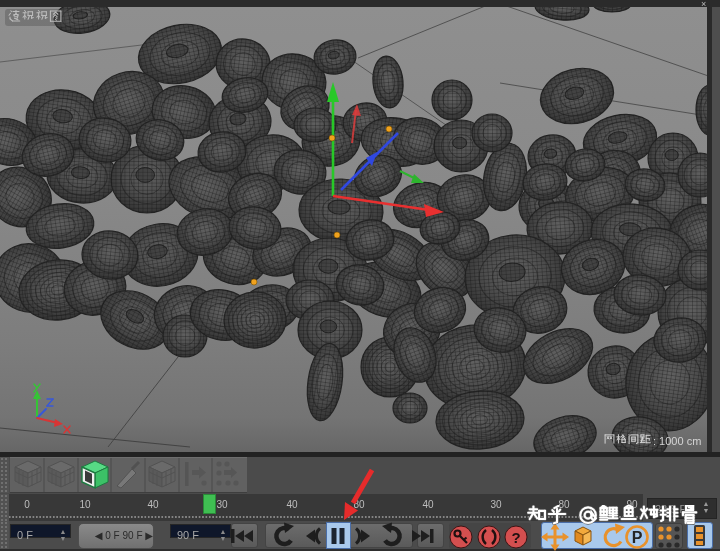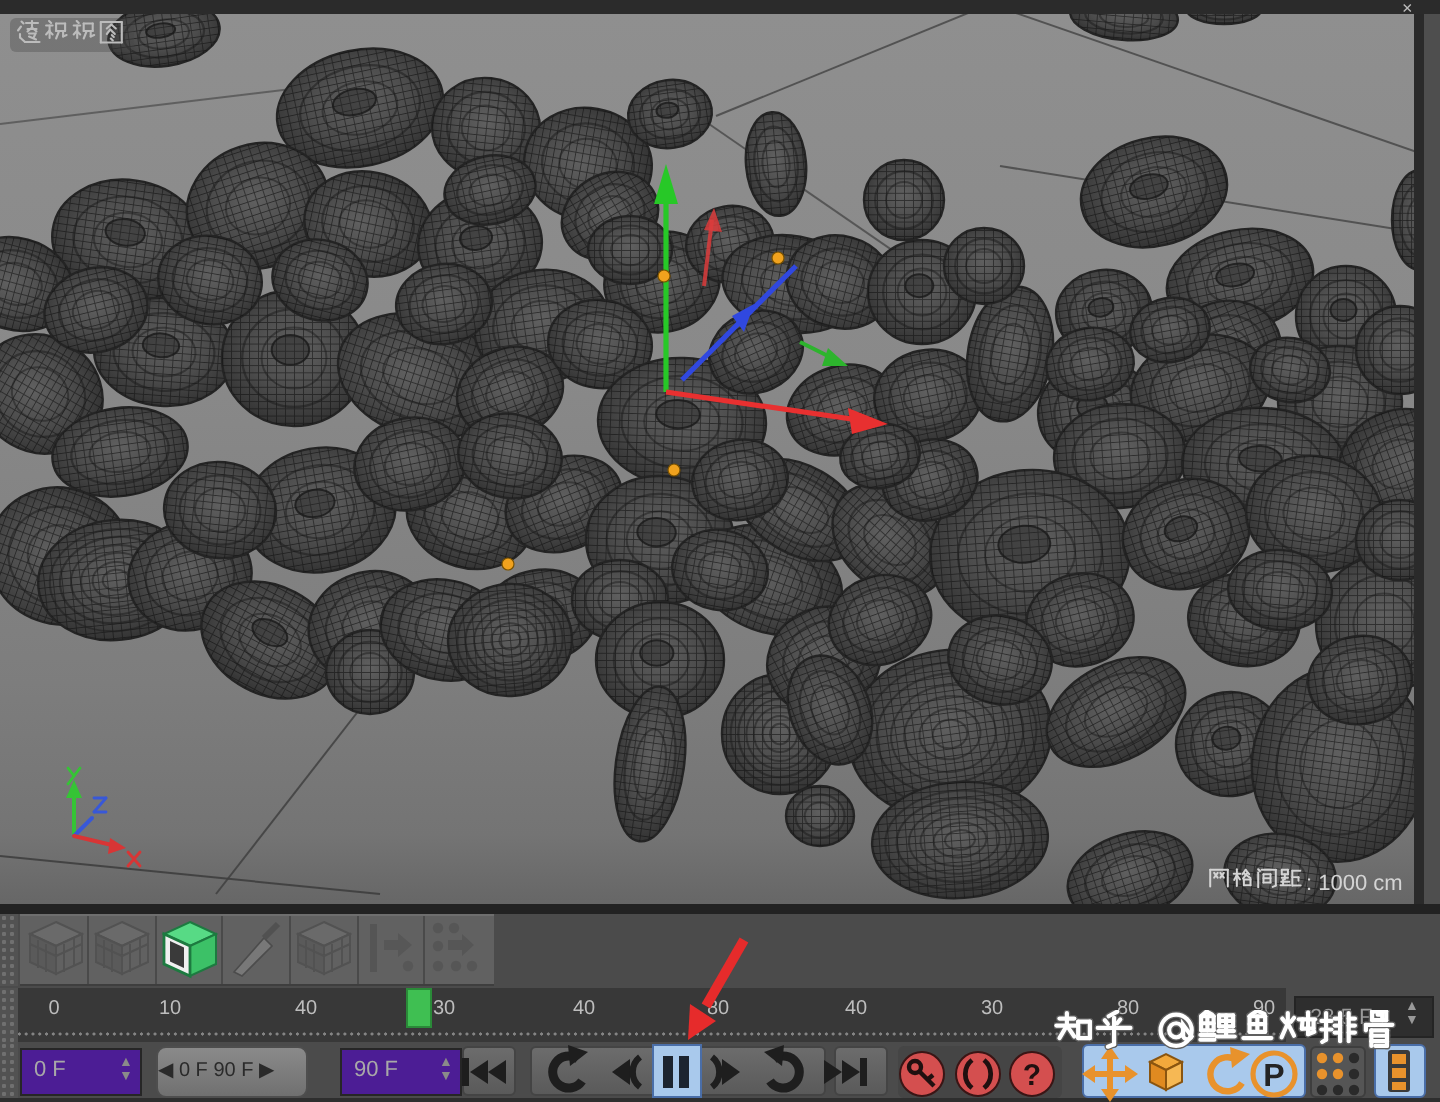--- a/index.html
+++ b/index.html
@@ -20,25 +20,25 @@
 #ruler{position:absolute;left:0;top:494px;width:643px;height:27px;background:#383838;}
 #rulerR{position:absolute;left:643px;top:494px;width:77px;height:27px;background:#4b4b4b;}
 #fbox{position:absolute;left:647px;top:498px;width:70px;height:21px;background:#2e2e2e;
  border:1px solid #242424;color:#9a9a9a;font-size:11px;line-height:20px;padding-left:7px;box-sizing:border-box;z-index:2;}
 .rn{position:absolute;top:499px;width:30px;text-align:center;color:#bdbdbd;font-size:10px;z-index:2;}
 #ticks{position:absolute;left:8px;top:515px;width:635px;height:4px;
  background-image:radial-gradient(circle,#848484 0.7px,transparent 0.9px);background-size:3.4px 4px;z-index:2;}
 #playhead{position:absolute;left:203px;top:494px;width:13px;height:20px;background:#3fbf52;
  border:1px solid #2a8a38;box-sizing:border-box;z-index:3;}
 #botrow{position:absolute;left:0;top:521px;width:720px;height:28px;background:#4b4b4b;}
-.fld{position:absolute;top:524px;height:24px;background:#4c1d95;border:1px solid #262626;
+.fld{position:absolute;top:524px;height:14px;background:#0f172a;border:1px solid #262626;
  box-sizing:border-box;color:#a8a8a8;font-size:11px;line-height:20px;padding-left:6px;z-index:1;}
 .spin{position:absolute;right:3px;top:3px;width:8px;height:14px;color:#8a8a8a;font-size:7px;line-height:7px;text-align:center;}
 #rangebtn{position:absolute;left:78px;top:523px;width:74px;height:24px;background:linear-gradient(180deg,#8a8a8a,#707070);
- border-radius:5px;border:1px solid #4e4e4e;color:#2a2a2a;font-size:10px;text-align:left;line-height:23px;z-index:1;}
+ border-radius:5px;border:1px solid #4e4e4e;color:#2a2a2a;font-size:10px;text-align:right;line-height:23px;z-index:1;}
 .pbtn{position:absolute;top:523px;height:25px;background:linear-gradient(180deg,#6c6c6c,#5a5a5a);
  border-radius:3px;border:1px solid #444;box-sizing:border-box;}
 #pausebg{position:absolute;left:326px;top:522px;width:25px;height:27px;background:#a9c9ec;
  border:1px solid #4a6ea8;box-sizing:border-box;z-index:1;}
 .bluebtn{position:absolute;top:522px;height:27px;background:#a9c9ec;border:1px solid #4a6ea8;
  border-radius:3px;box-sizing:border-box;z-index:1;}
 #redgrp{position:absolute;left:449px;top:523px;width:82px;height:26px;background:#454545;border-radius:3px;}
 #dotsbtn{position:absolute;left:655px;top:523px;width:28px;height:26px;background:#555;border-radius:3px;border:1px solid #3e3e3e;box-sizing:border-box;}
 #botedge{position:absolute;left:0;top:549px;width:720px;height:2px;background:#2e2e2e;}
 </style></head>

